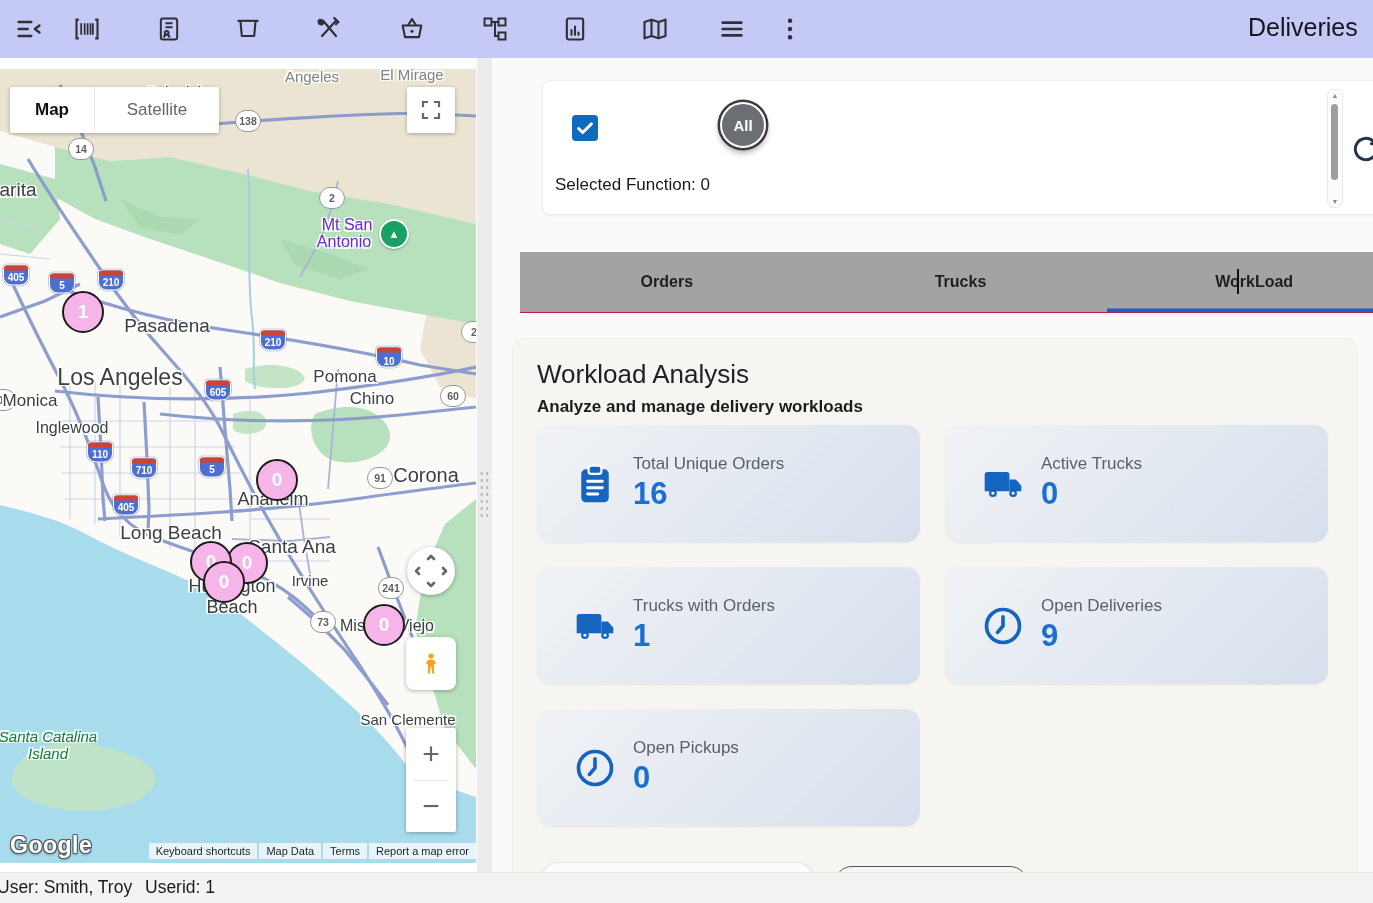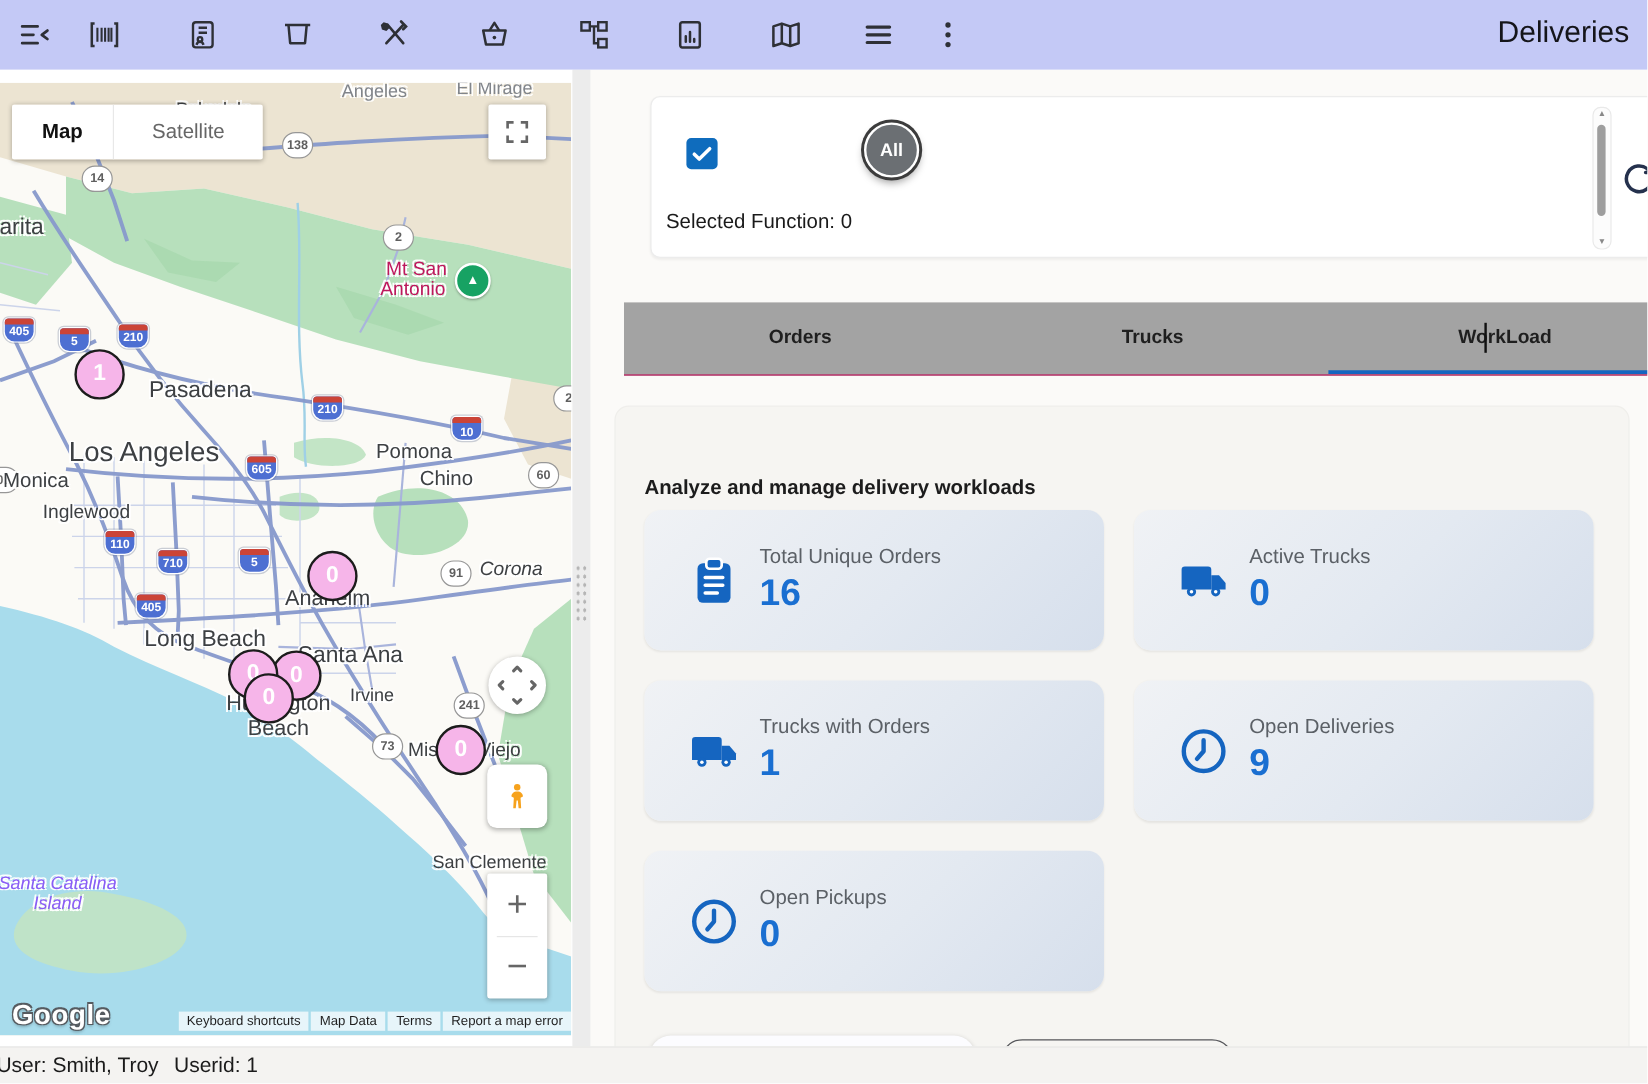--- a/index.html
+++ b/index.html
@@ -11,22 +11,22 @@
   .tb-icon svg{width:100%;height:100%;display:block;}
   .env-label{position:absolute;left:1248px;top:13px;font-size:25px;color:#15151a;white-space:nowrap;}
 
   
   .map{position:absolute;left:0;top:58px;width:477px;height:814px;background:#fff;}
   .map-canvas{position:absolute;left:0;top:11px;width:476px;height:794px;overflow:hidden;background:#f6f4ef;}
   .map-canvas svg.terrain{position:absolute;left:0;top:0;z-index:0;}
   .map-label{position:absolute;transform:translate(-50%,-50%);z-index:3;color:#3d4043;font-weight:500;white-space:nowrap;
     text-shadow:-1.5px -1.5px 0 rgba(255,255,255,.95),1.5px -1.5px 0 rgba(255,255,255,.95),-1.5px 1.5px 0 rgba(255,255,255,.95),1.5px 1.5px 0 rgba(255,255,255,.95);}
   .map-label.area{color:#81858b;font-weight:400;}
-  .map-label.park{color:#be185d;font-weight:500;}
-  .map-label.island{color:#8b5cf6;font-style:italic;font-weight:400;}
+  .map-label.park{color:#6d28d9;font-weight:500;}
+  .map-label.island{color:#15803d;font-style:italic;font-weight:400;}
   .shield{position:absolute;transform:translate(-50%,-50%);z-index:2;display:flex;align-items:center;justify-content:center;font-weight:bold;}
   .shield.i{background:#4d6fd2;color:#fff;border:1px solid #fff;border-radius:4px 4px 9px 9px;min-width:24px;height:19px;font-size:10px;box-shadow:0 0 0 1px rgba(110,120,150,.35);}
   .shield.i .band{position:absolute;top:0;left:0;right:0;height:4.5px;background:#cb4437;border-radius:3px 3px 0 0;}
   .shield.i b{margin-top:4px;font-weight:bold;}
   .shield.r{background:#fff;color:#5f5f5f;border:1.5px solid #979797;border-radius:11px;min-width:20px;height:20px;font-size:10.5px;padding:0 2px;}
   .cluster{position:absolute;transform:translate(-50%,-50%);width:38px;height:38px;border-radius:50%;background:#f6b5e9;border:2px solid #1c1c1c;color:#fff;font-size:19px;font-weight:bold;display:flex;align-items:center;justify-content:center;z-index:4;cursor:pointer;}
   .park-badge{position:absolute;left:379px;top:150px;width:26px;height:26px;border-radius:50%;background:#17a263;border:2px solid #fff;box-shadow:0 1px 2px rgba(0,0,0,.3);z-index:3;display:flex;align-items:center;justify-content:center;color:#fff;font-size:11px;}
   .mapsat{position:absolute;left:10px;top:18px;height:46px;display:flex;z-index:6;box-shadow:0 1px 4px rgba(0,0,0,.3);border-radius:2px;overflow:hidden;}
   .mapsat button{border:none;background:#fff;height:46px;font-size:17px;cursor:pointer;font-family:inherit;}
   .mapsat .m{width:85px;font-weight:bold;color:#111;border-right:1px solid #e8e8e8;}
@@ -219,21 +219,21 @@
         <span class="map-label area" style="left: 412px; top: 5px; font-size: 15px;">El Mirage</span>
         <span class="map-label city" style="left: 18px; top: 121px; font-size: 19px;">arita</span>
         <span class="map-label park" style="left: 347px; top: 156px; font-size: 16px;">Mt San</span>
         <span class="map-label park" style="left: 344px; top: 173px; font-size: 16px;">Antonio</span>
         <span class="map-label city" style="left: 167px; top: 257px; font-size: 19px;">Pasadena</span>
         <span class="map-label city" style="left: 120px; top: 308px; font-size: 23px;">Los Angeles</span>
         <span class="map-label city" style="left: 30px; top: 332px; font-size: 17px;">Monica</span>
         <span class="map-label city" style="left: 72px; top: 359px; font-size: 16px; text-align: center;">Inglewood</span>
         <span class="map-label city" style="left: 345px; top: 308px; font-size: 17px;">Pomona</span>
         <span class="map-label city" style="left: 372px; top: 330px; font-size: 17px;">Chino</span>
-        <span class="map-label city" style="left: 426px; top: 406px; font-size: 16px; font-style: italic;">Corona</span>
+        <span class="map-label city" style="left: 426px; top: 406px; font-size: 20px;">Corona</span>
         <span class="map-label city" style="left: 273px; top: 430px; font-size: 18px;">Anaheim</span>
         <span class="map-label city" style="left: 143px; top: 464px; font-size: 19px; margin-left: 28px;">Long Beach</span>
         <span class="map-label city" style="left: 292px; top: 478px; font-size: 19px;">Santa Ana</span>
         <span class="map-label city" style="left: 310px; top: 511px; font-size: 15px;">Irvine</span>
         <span class="map-label city" style="left: 232px; top: 517px; font-size: 18px;">Huntington</span>
         <span class="map-label city" style="left: 232px; top: 538px; font-size: 18px;">Beach</span>
         <span class="map-label city" style="left: 387px; top: 557px; font-size: 16px;">Mission Viejo</span>
         <span class="map-label city" style="left: 408px; top: 650px; font-size: 15px;">San Clemente</span>
         <span class="map-label island" style="left: 48px; top: 667px; font-size: 15px;">Santa Catalina</span>
         <span class="map-label island" style="left: 48px; top: 684px; font-size: 15px;">Island</span>
@@ -395,20 +395,21 @@
         <div class="tab">
           <span>Trucks</span>
         </div>
         <div class="tab active">
           <span>WorkLoad</span>
         </div>
       <div class="text-caret"></div>
     </div>
 
     <div class="wl-panel">
+      <div class="wl-title">Workload Analysis</div>
       <div class="wl-sub">Analyze and manage delivery workloads</div>
       <div class="stat-grid">
         <div class="stat-card">
             <span class="ic"><svg viewBox="0 0 24 24">
                 <rect x="4.5" y="4" width="15" height="18" rx="2.5" fill="#1565c0"></rect>
                 <rect x="8.5" y="2" width="7" height="4.5" rx="1.5" fill="#1565c0" stroke="#fff" stroke-width="1.2"></rect>
                 <path d="M8 10.5h8M8 14h8M8 17.5h5.5" stroke="#fff" stroke-width="1.6" stroke-linecap="round"></path>
               </svg></span>
             <div class="stat-label">Total Unique Orders</div>
             <div class="stat-value">16</div>

